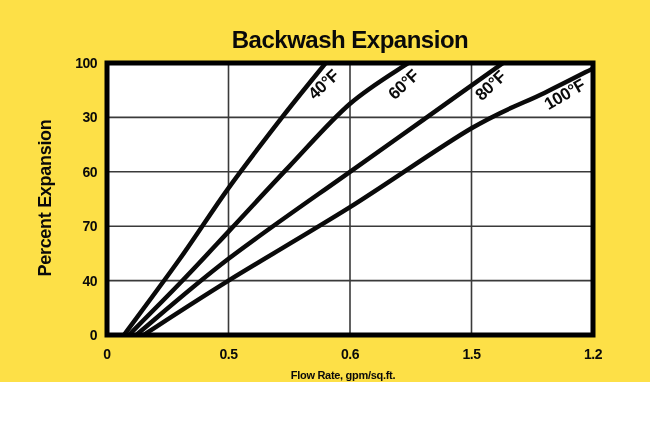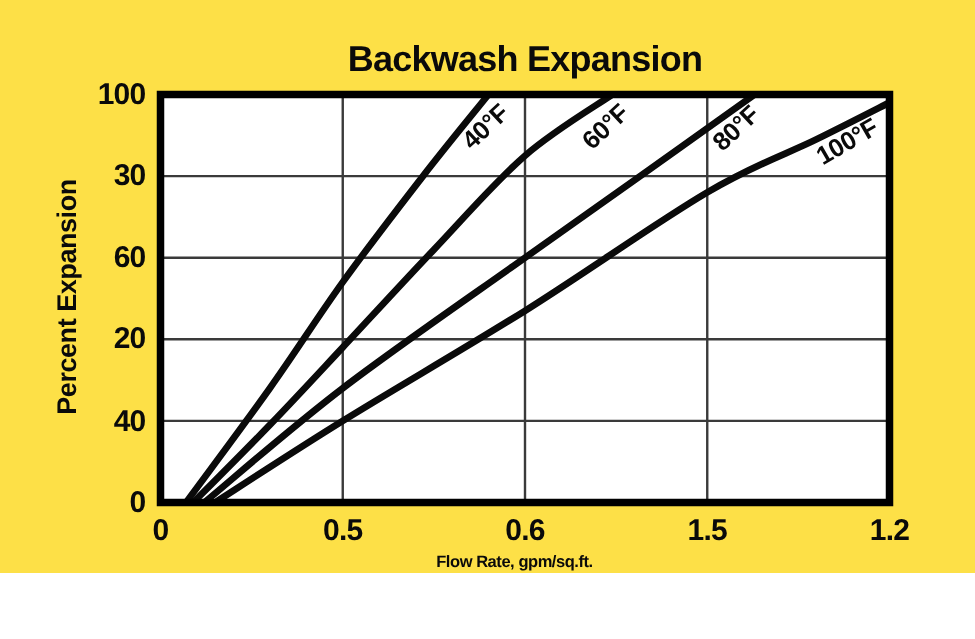--- a/index.html
+++ b/index.html
@@ -21,21 +21,21 @@
     position:absolute; left:45px; top:198px;
     transform:translate(-50%,-50%) rotate(-90deg);
     font-size:18px; font-weight:bold; letter-spacing:-0.3px; white-space:nowrap;
   }
   .x-axis-title{
     position:absolute; left:100px; top:369px; width:486px;
     text-align:center; font-size:11px; font-weight:bold; letter-spacing:-0.3px;
     white-space:nowrap;
   }
   .tick{
-    position:absolute; font-size:20px; font-weight:bold; letter-spacing:-0.5px;
+    position:absolute; font-size:14px; font-weight:bold; letter-spacing:-0.5px;
     line-height:20px; white-space:nowrap;
   }
   .ytick{ width:42px; text-align:right; }
   .xtick{ width:50px; text-align:center; }
   .series-label{
     position:absolute; font-size:17px; font-weight:bold; letter-spacing:-0.3px;
     white-space:nowrap;
   }
   svg{ position:absolute; left:0; top:0; }
 </style>
@@ -64,21 +64,21 @@
         <path d="M143.45 335C157.6 325.9,194.1 301.9,228.5 280.6C262.9 259.3,309.5 232.5,350.0 207.2C390.5 181.8,439.1 147.3,471.5 128.3C503.9 109.2,524.2 102.9,544.4 92.9C564.7 82.9,584.9 72.5,593.0 68.4" fill="none" stroke="#0a0a0a" stroke-width="4.5" stroke-linecap="round" stroke-linejoin="round"></path>
       </g>
       <rect x="107" y="63" width="486" height="272" fill="none" stroke="#000000" stroke-width="5"></rect>
     </svg>
   <div class="chart-title">Backwash Expansion</div>
   <div class="y-axis-title">Percent Expansion</div>
   <div class="x-axis-title">Flow Rate, gpm/sq.ft.</div>
   <div id="labels">
       <div class="tick ytick" style="left: 55px; top: 325px;">0</div>
       <div class="tick ytick" style="left: 55px; top: 270.6px;">40</div>
-      <div class="tick ytick" style="left: 55px; top: 216.2px;">20</div>
+      <div class="tick ytick" style="left: 55px; top: 216.2px;">70</div>
       <div class="tick ytick" style="left: 55px; top: 161.8px;">60</div>
       <div class="tick ytick" style="left: 55px; top: 107.4px;">30</div>
       <div class="tick ytick" style="left: 55px; top: 53px;">100</div>
       <div class="tick xtick" style="left: 82px; top: 344px;">0</div>
       <div class="tick xtick" style="left: 203.5px; top: 344px;">0.5</div>
       <div class="tick xtick" style="left: 325px; top: 344px;">0.6</div>
       <div class="tick xtick" style="left: 446.5px; top: 344px;">1.5</div>
       <div class="tick xtick" style="left: 568px; top: 344px;">1.2</div>
       <div class="series-label" style="left: 324px; top: 85px; transform: translate(-50%, -50%) rotate(-43deg);">40°F</div>
       <div class="series-label" style="left: 404px; top: 85px; transform: translate(-50%, -50%) rotate(-43deg);">60°F</div>

